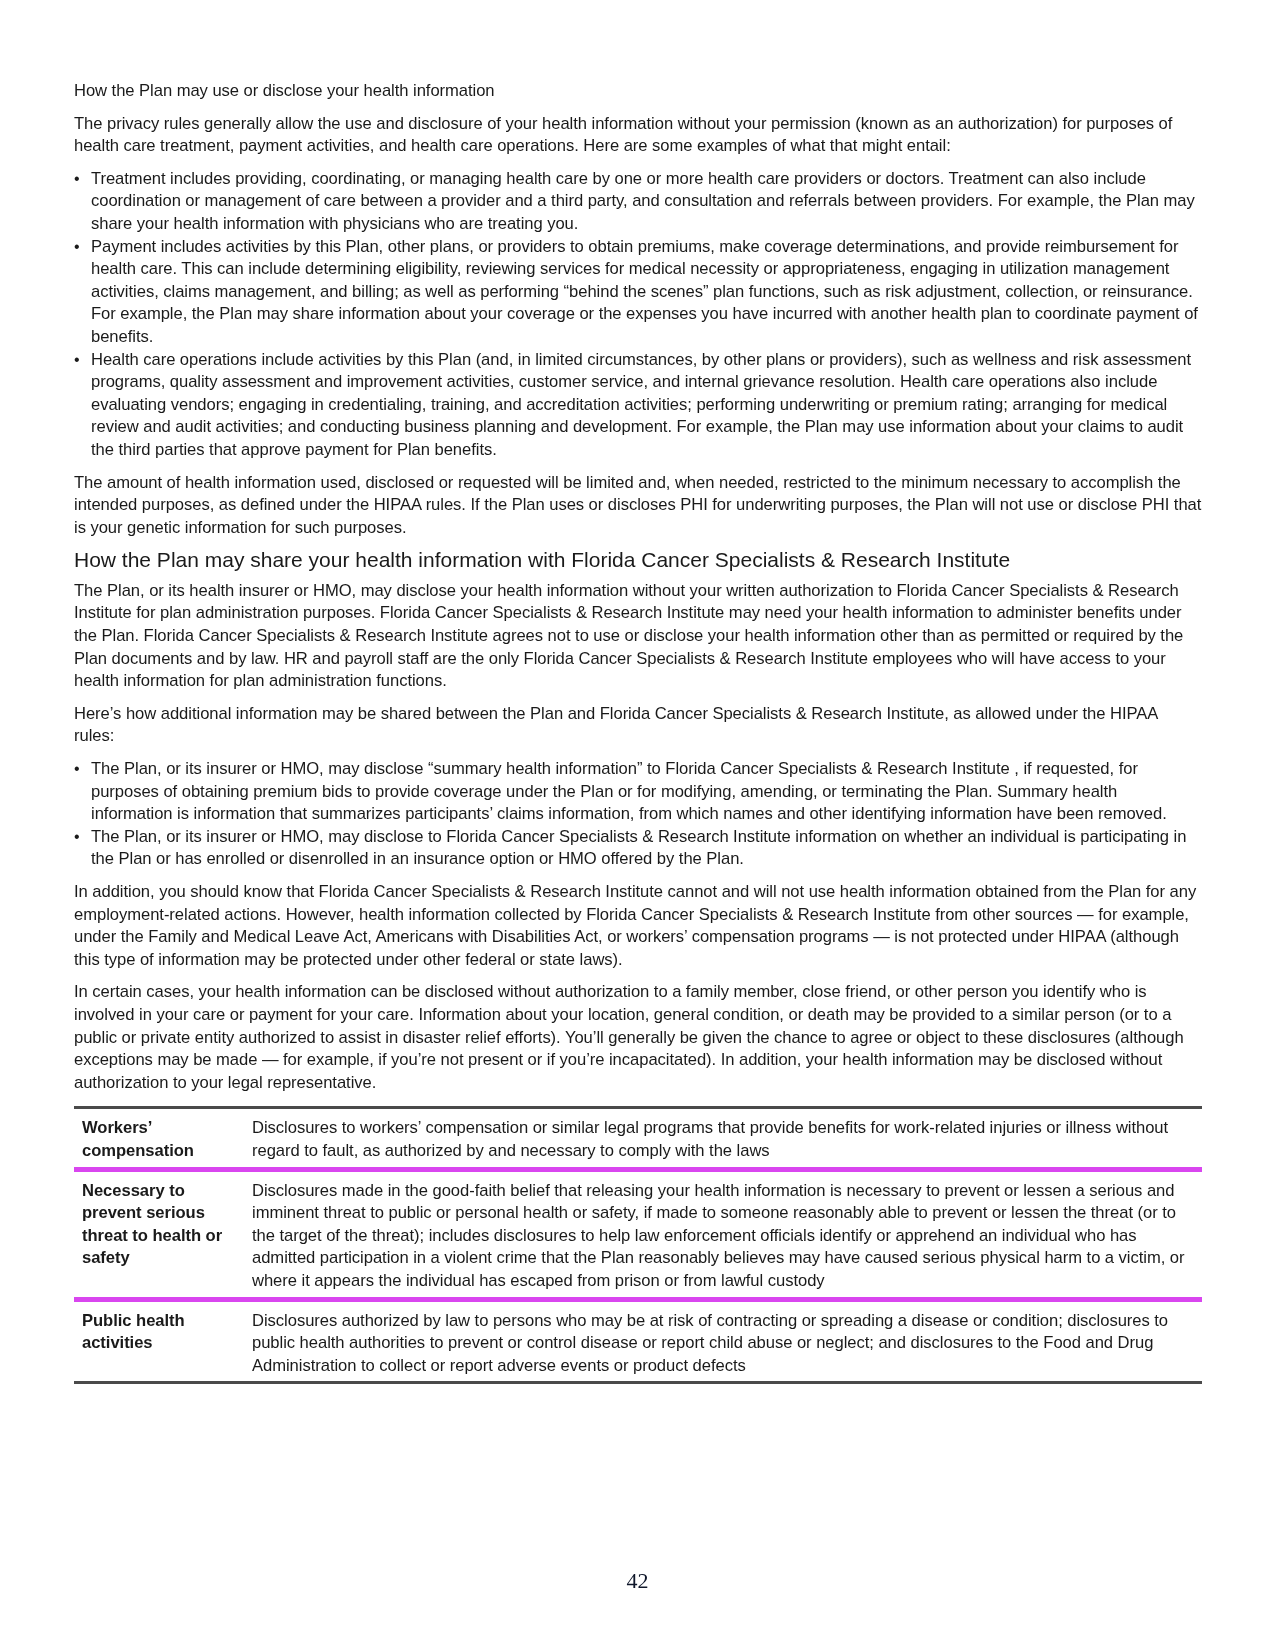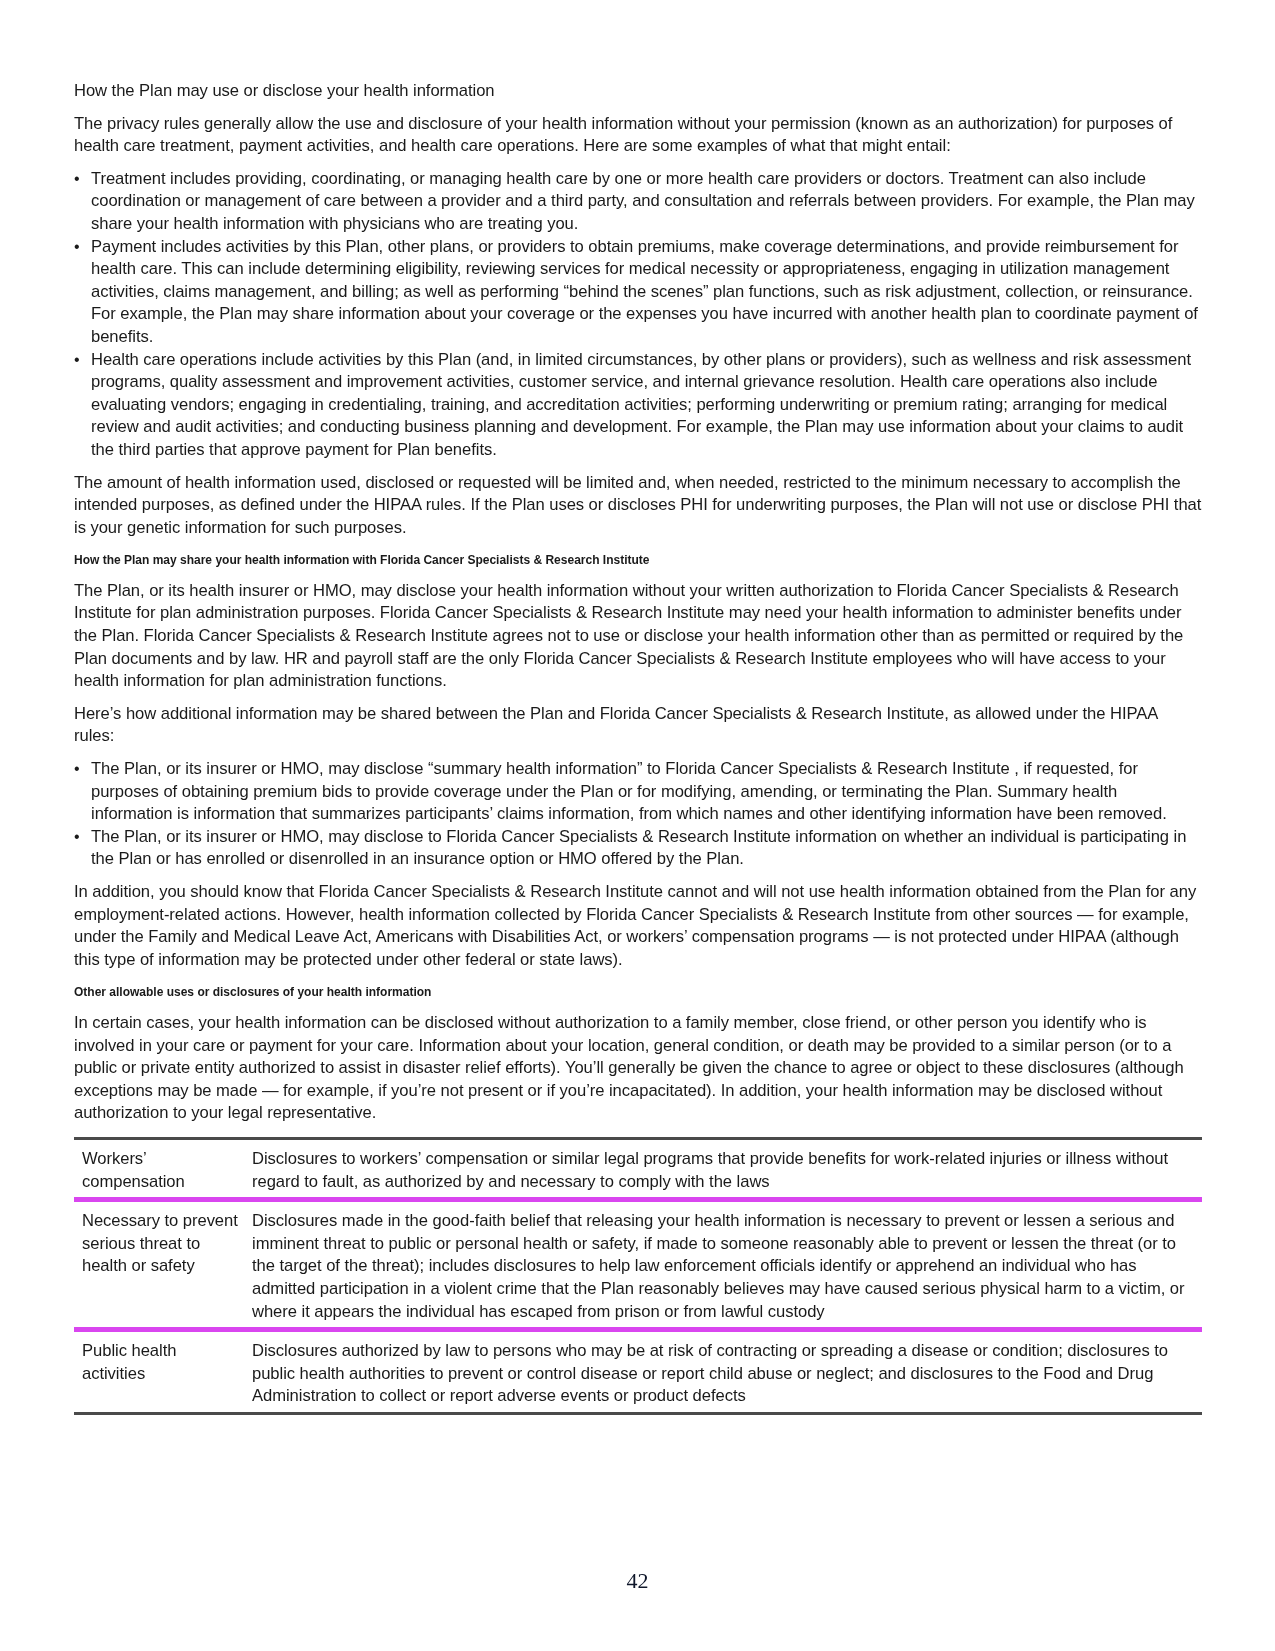--- a/index.html
+++ b/index.html
@@ -23,23 +23,23 @@
       margin: 0 0 10px 0;
       letter-spacing: -0.05px;
     }
     p.para {
       font-size: 16.6px;
       line-height: 22.6px;
       margin: 8px 0 10px 0;
       letter-spacing: -0.05px;
     }
     h3.heading {
-      font-size: 12px;
+      font-size: 21px;
       line-height: 22.6px;
-      font-weight: bold;
+      font-weight: normal;
       margin: 0 0 8px 0;
     }
     ul.bullets {
       list-style: none;
       margin: 0 0 10px 0;
       padding: 0;
     }
     ul.bullets li {
       position: relative;
       padding-left: 17px;
@@ -65,21 +65,21 @@
     }
     table.activities td {
       vertical-align: top;
       padding: 8px 8px 4px 8px;
       font-size: 16.6px;
       line-height: 22.6px;
       letter-spacing: -0.05px;
     }
     table.activities td.label {
       width: 160px;
-      font-weight: normal;
+      font-weight: bold;
     }
     table.activities td.desc {
       padding-left: 2px;
     }
     .page-number {
       position: absolute;
       left: 0;
       width: 1275px;
       top: 1568px;
       text-align: center;
@@ -123,21 +123,20 @@
       <span>The Plan, or its insurer or HMO, may disclose “summary health information” to Florida Cancer Specialists &amp; Research Institute , if requested, for purposes of obtaining premium bids to provide coverage under the Plan or for modifying, amending, or terminating the Plan. Summary health information is information that summarizes participants’ claims information, from which names and other identifying information have been removed.</span>
     </li>
     <li>
       <span class="bullet">•</span>
       <span>The Plan, or its insurer or HMO, may disclose to Florida Cancer Specialists &amp; Research Institute information on whether an individual is participating in the Plan or has enrolled or disenrolled in an insurance option or HMO offered by the Plan.</span>
     </li>
   </ul>
 
   <p class="para">In addition, you should know that Florida Cancer Specialists &amp; Research Institute cannot and will not use health information obtained from the Plan for any employment-related actions. However, health information collected by Florida Cancer Specialists &amp; Research Institute from other sources — for example, under the Family and Medical Leave Act, Americans with Disabilities Act, or workers’ compensation programs — is not protected under HIPAA (although this type of information may be protected under other federal or state laws).</p>
 
-  <h3 class="heading">Other allowable uses or disclosures of your health information</h3>
   <p class="para">In certain cases, your health information can be disclosed without authorization to a family member, close friend, or other person you identify who is involved in your care or payment for your care. Information about your location, general condition, or death may be provided to a similar person (or to a public or private entity authorized to assist in disaster relief efforts). You’ll generally be given the chance to agree or object to these disclosures (although exceptions may be made — for example, if you’re not present or if you’re incapacitated). In addition, your health information may be disclosed without authorization to your legal representative.</p>
 
   <table class="activities">
     <tbody>
         <tr>
       <td class="label">Workers’ compensation</td>
       <td class="desc">Disclosures to workers’ compensation or similar legal programs that provide benefits for work-related injuries or illness without regard to fault, as authorized by and necessary to comply with the laws</td>
     </tr>
     <tr>
       <td class="label">Necessary to prevent serious threat to health or safety</td>

